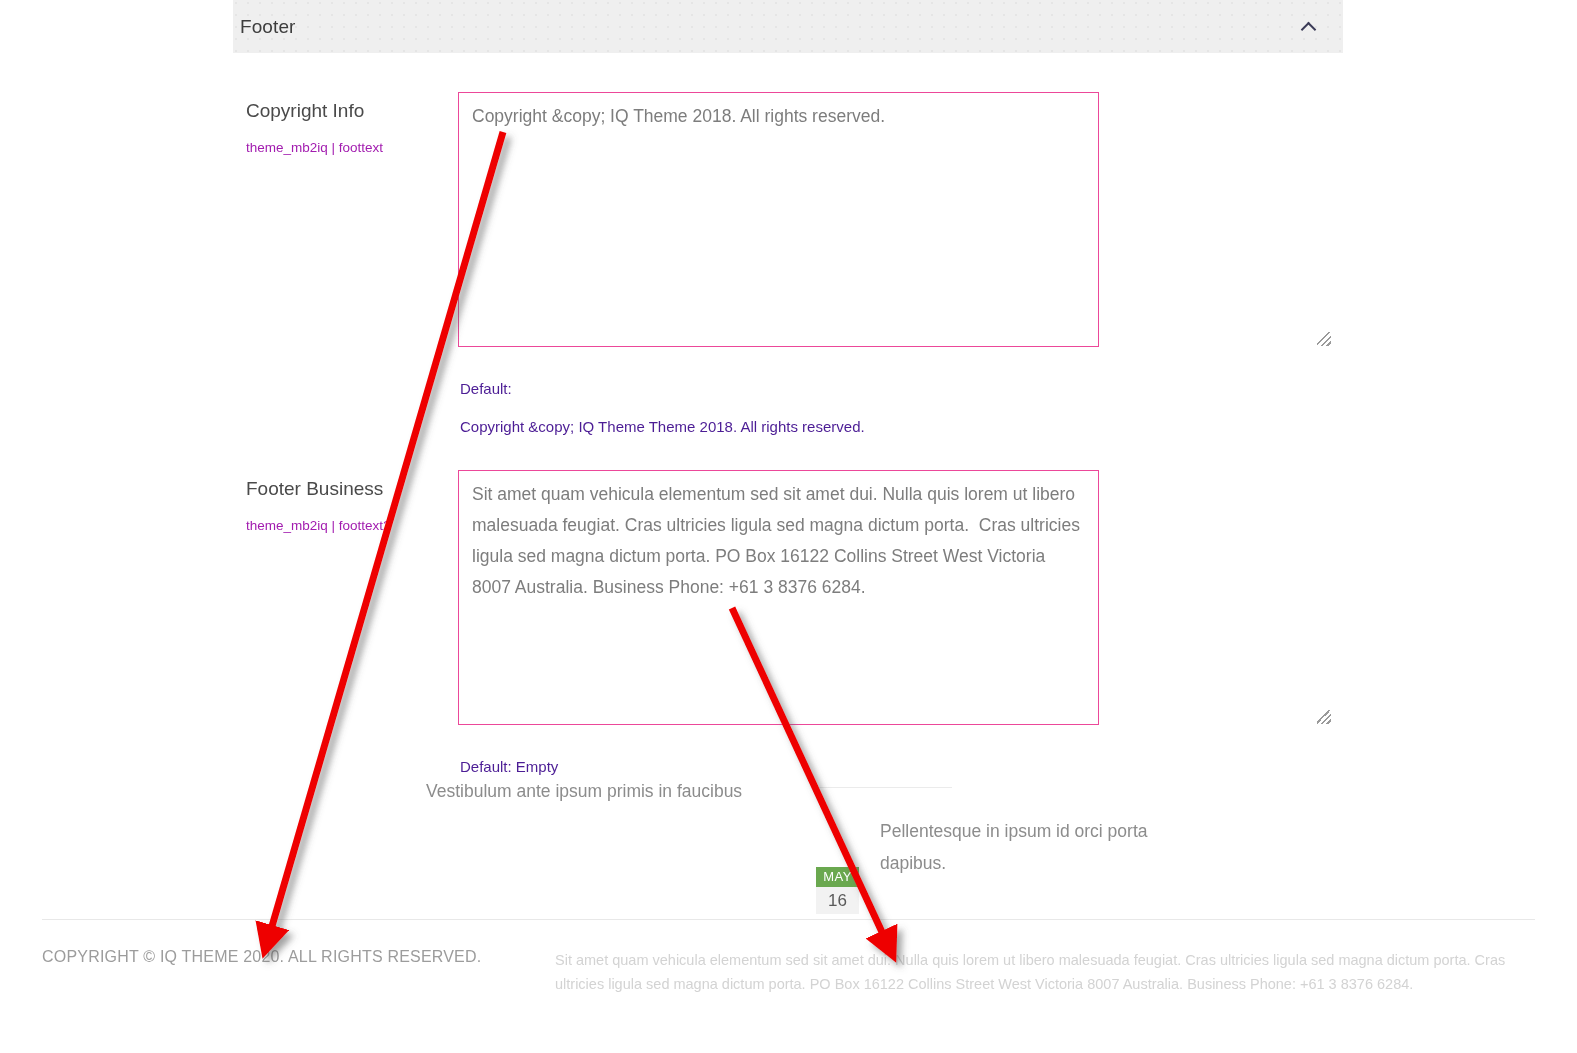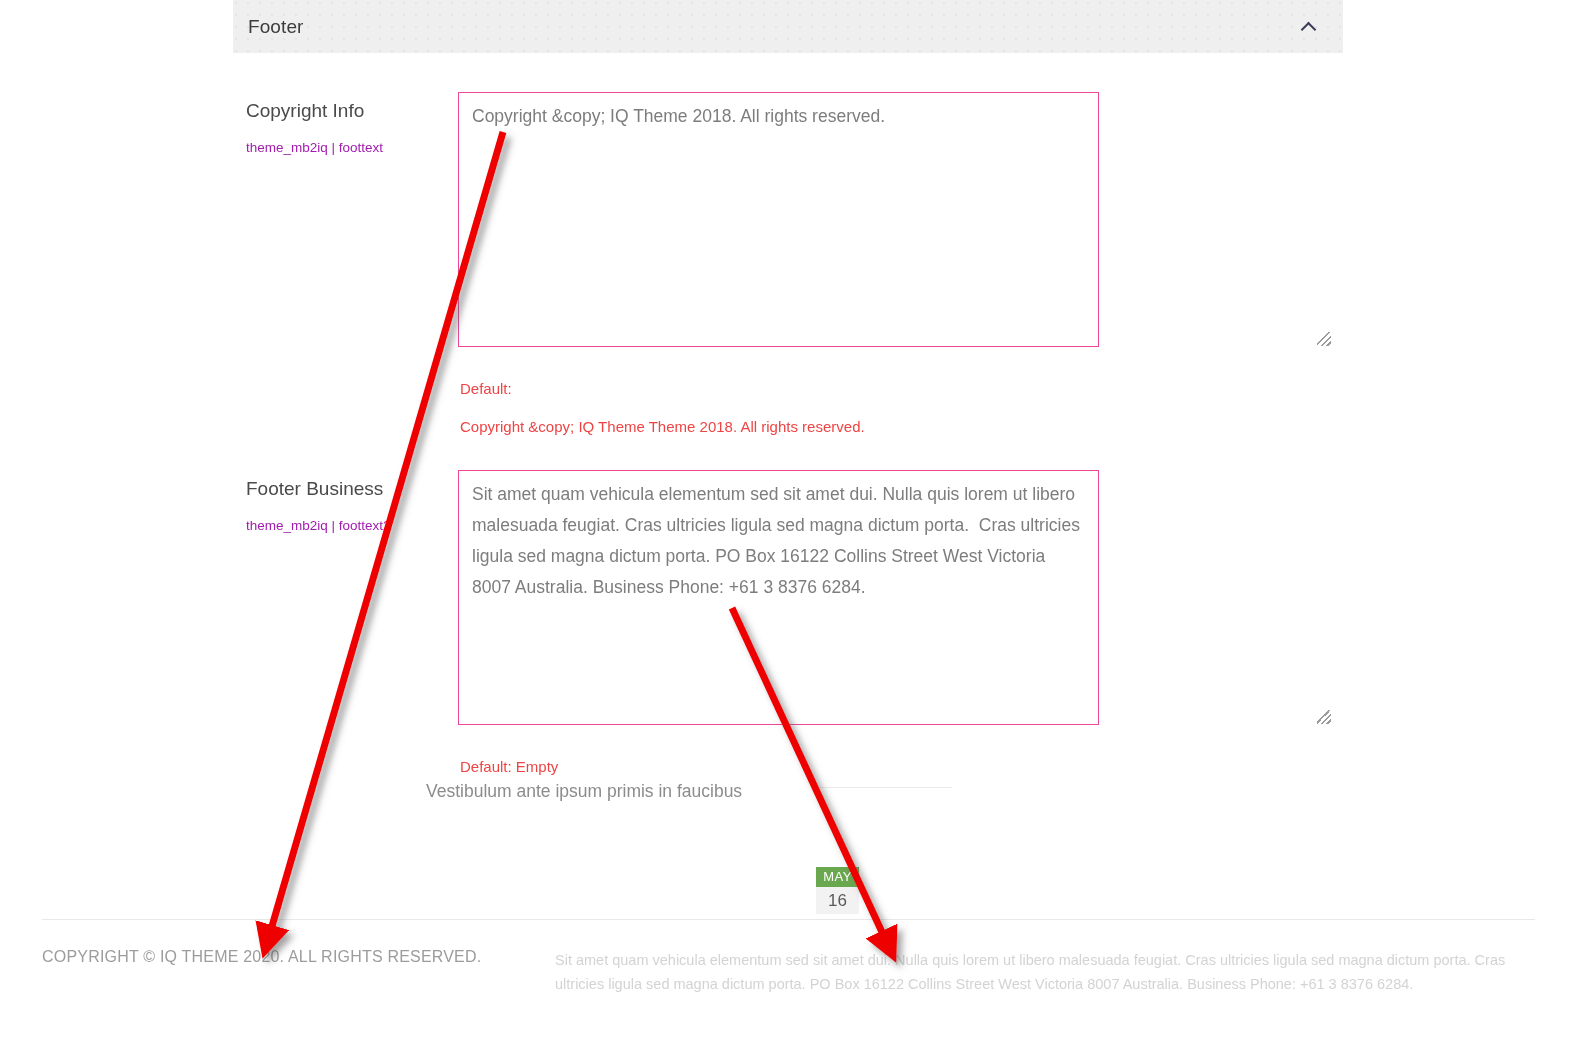--- a/index.html
+++ b/index.html
@@ -21,21 +21,21 @@
     width: 1110px;
   }
   #panel-header {
     height: 53px;
     background-color: #efefef;
     background-image:
       radial-gradient(circle at 3px 3px, rgba(0,0,0,0.045) 1px, transparent 1.2px);
     background-size: 12px 12px;
     display: flex;
     align-items: center;
-    padding: 0 26px 0 15px;
+    padding: 0 26px 0 7px;
     justify-content: space-between;
   }
   #panel-title {
     font-size: 19px;
     color: #3d3d3d;
     letter-spacing: 0.1px;
   }
   .chevron {
     width: 16px;
     height: 16px;
@@ -107,21 +107,21 @@
     pointer-events: none;
     background-image:
       linear-gradient(135deg, transparent 0 42%, #9a9a9a 42% 50%, transparent 50% 62%,
                       #9a9a9a 62% 70%, transparent 70% 82%, #9a9a9a 82% 90%, transparent 90%);
   }
 
   .default-label {
     position: absolute;
     left: 227px;
     font-size: 15px;
-    color: #ef4444;
+    color: #4c1d95;
   }
   #default-label-1 { top: 288px; }
   #default-val-1   { top: 326px; }
   #default-label-2 { top: 288px; }
 
   
   #preview {
     position: absolute;
     left: 0;
     top: 775px;
@@ -238,20 +238,21 @@
 
 </div>
 
 <div id="preview">
   <div id="preview-left">Vestibulum ante ipsum primis in faucibus</div>
   <div id="preview-stub"></div>
   <div id="date-badge">
     <div id="date-badge-month" style="background: rgb(106, 168, 79);">MAY</div>
     <div id="date-badge-day">16</div>
   </div>
+  <div id="preview-right">Pellentesque in ipsum id orci porta dapibus.</div>
 </div>
 
 <div id="footer-divider"></div>
 <div id="footer-copyright">COPYRIGHT © IQ THEME 2020. ALL RIGHTS RESERVED.</div>
 <div id="footer-paragraph">Sit amet quam vehicula elementum sed sit amet dui. Nulla quis lorem ut libero malesuada feugiat. Cras ultricies ligula sed magna dictum porta. Cras ultricies ligula sed magna dictum porta. PO Box 16122 Collins Street West Victoria 8007 Australia. Business Phone: +61 3 8376 6284.</div>
 
 <svg id="annotations" viewBox="0 0 1577 1053" xmlns="http://www.w3.org/2000/svg">
   <defs>
     <filter id="drop" x="-30%" y="-30%" width="170%" height="170%">
       <feDropShadow dx="5" dy="5" stdDeviation="3.5" flood-color="#555" flood-opacity="0.55"></feDropShadow>

